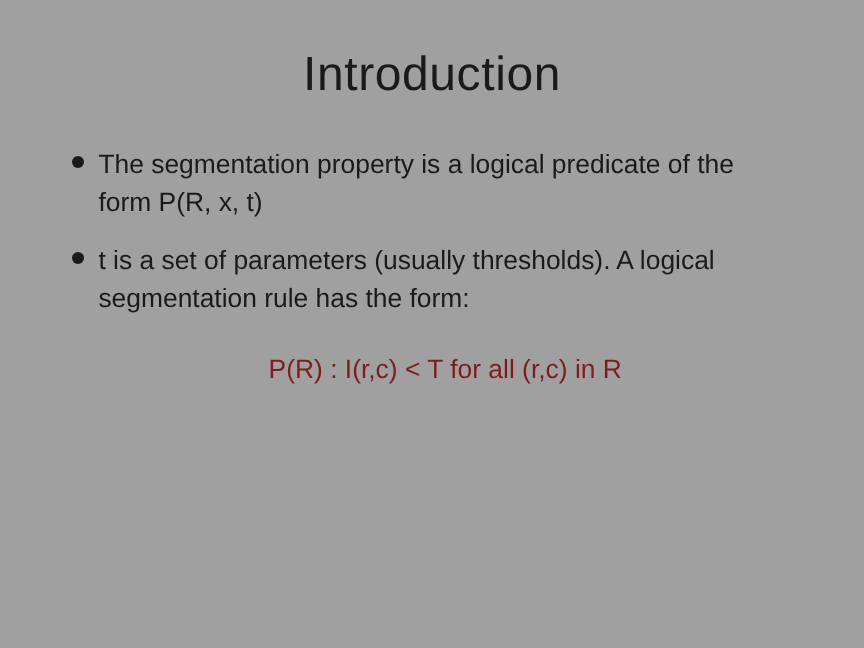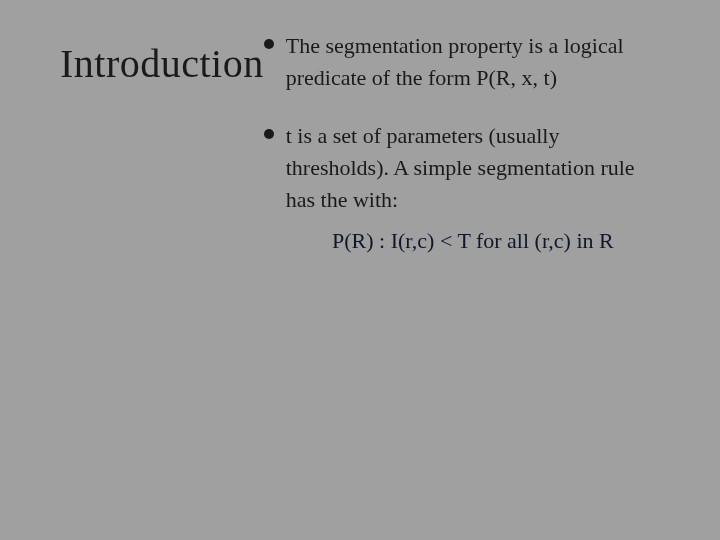--- a/index.html
+++ b/index.html
@@ -18,41 +18,40 @@
       font-family: Arial, Helvetica, sans-serif;
       overflow: hidden;
     }
 
     .slide {
       width: 720px;
       height: 540px;
       background-color: #a0a0a0;
       padding: 30px 60px 40px 60px;
       display: flex;
-      flex-direction: row;
-      font-family: Liberation Serif, serif;
+      flex-direction: column;
     }
 
     .slide-title {
       text-align: center;
       font-size: 40px;
       font-weight: normal;
       color: #1a1a1a;
       margin-bottom: 36px;
       margin-top: 10px;
       letter-spacing: 0.5px;
     }
 
     .bullet-list {
       list-style: none;
       padding: 0;
       margin: 0;
       display: flex;
       flex-direction: column;
-      gap: 26px;
+      gap: 16px;
     }
 
     .bullet-item {
       display: flex;
       align-items: flex-start;
       gap: 12px;
       font-size: 22px;
       color: #1a1a1a;
       line-height: 1.45;
     }
@@ -66,42 +65,42 @@
       background-color: #1a1a1a;
       margin-top: 9px;
       flex-shrink: 0;
     }
 
     .bullet-text {
       flex: 1;
     }
 
     .formula-block {
-      margin-top: 10px;
+      margin-top: 27px;
       text-align: center;
       font-size: 22px;
-      color: #0f172a;
+      color: #7f1d1d;
     }
   </style>
 </head>
 <body>
 
 <div class="slide">
   <h1 class="slide-title">Introduction</h1>
 
   <ul class="bullet-list">
 
     <li class="bullet-item">
       <span class="bullet-dot"></span>
       <span class="bullet-text">The segmentation property is a logical predicate of the form P(R, x, t)</span>
     </li>
 
 
     <li class="bullet-item">
       <span class="bullet-dot"></span>
       <div class="bullet-text">
-        <span>t is a set of parameters (usually thresholds). A simple segmentation rule has the with:</span>
+        <span>t is a set of parameters (usually thresholds). A logical segmentation rule has the form:</span>
         <div class="formula-block">P(R) : I(r,c) &lt; T for all (r,c) in R</div>
       </div>
     </li>
 
   </ul>
 </div>
 
 </body></html>

